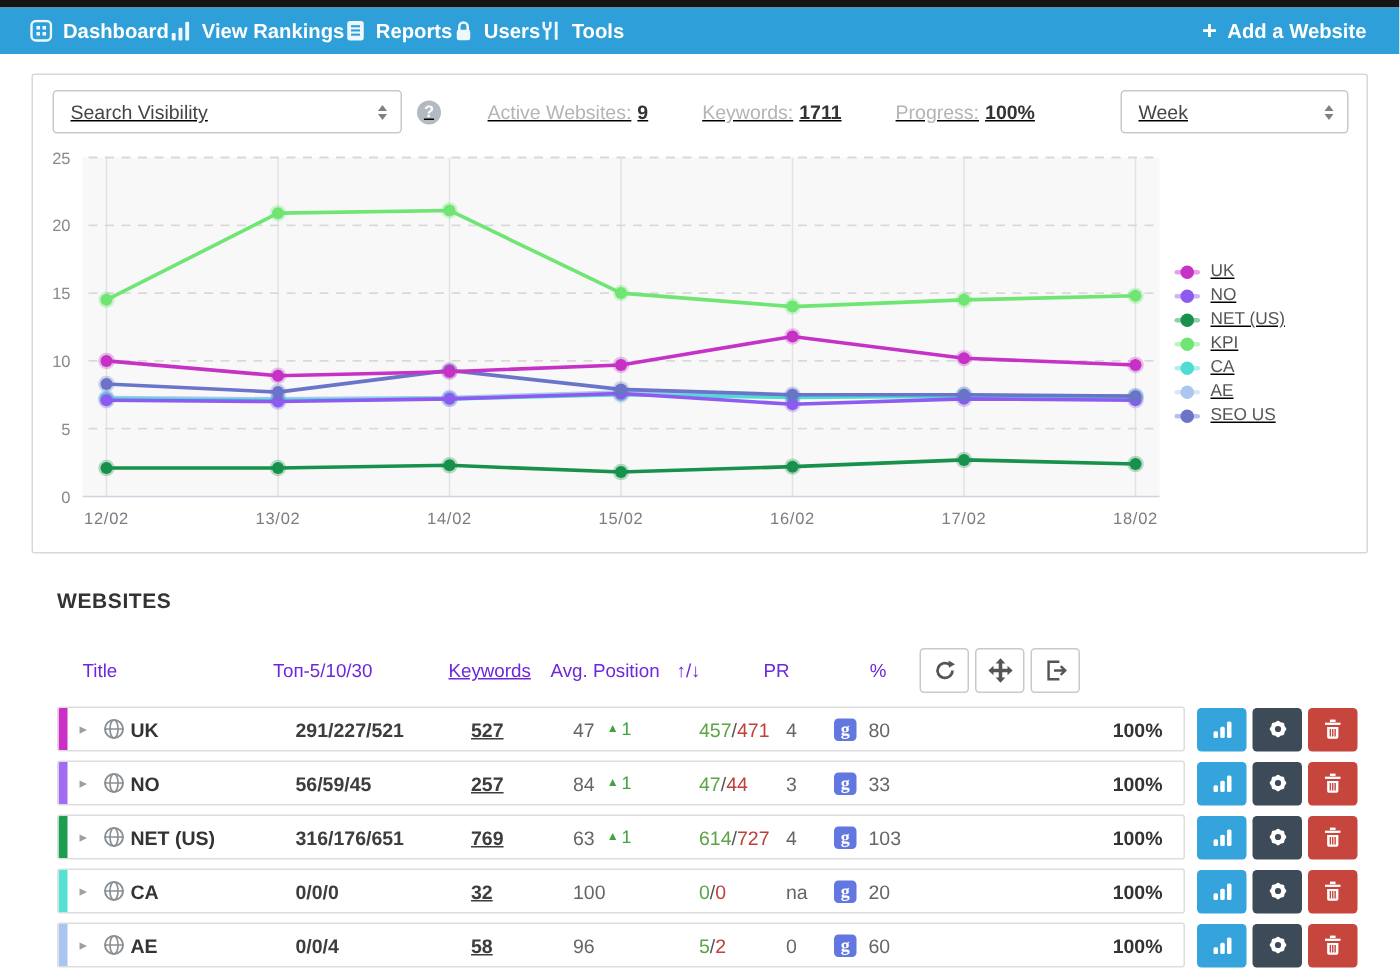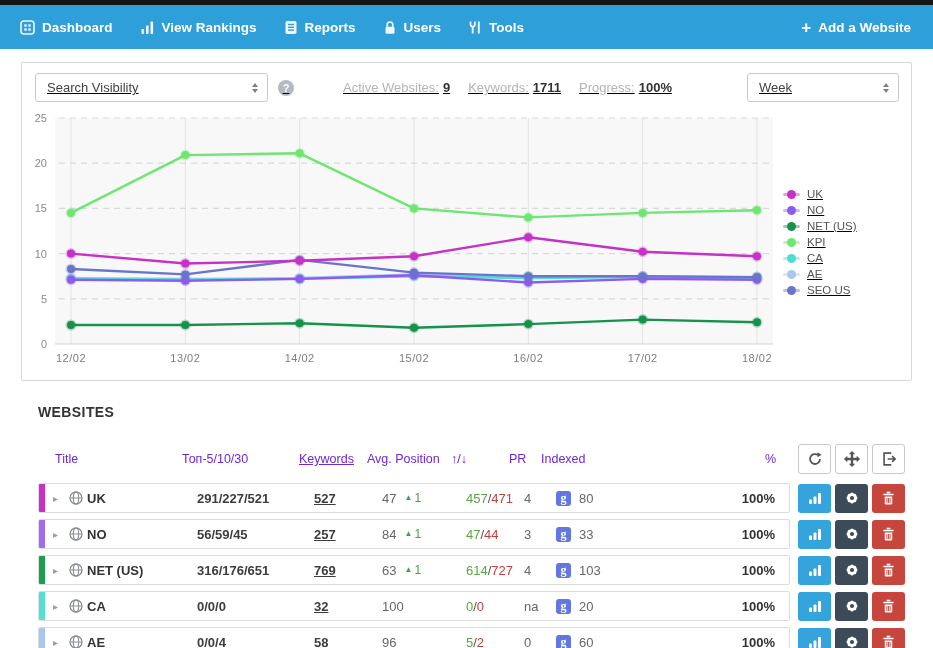--- a/index.html
+++ b/index.html
@@ -7,23 +7,23 @@
   body {
     font-family: "Liberation Sans", sans-serif;
     background: #fff;
     overflow: hidden;
     position: relative;
   }
   .top-strip { height:5px; background:#151515; }
 
   
   .nav {
-    height:44px; background:#2e9fd8;
+    height:31px; background:#2e9fd8;
     display:flex; align-items:center;
-    padding:0 22px 0 20px; gap:27px;
+    padding:0 22px 0 20px; 
   }
   .nav-item { display:flex; align-items:center; gap:7px; color:#fff;
     font-size:13.5px; font-weight:bold; cursor:pointer; white-space:nowrap; }
   .nav-item svg { display:block; opacity:.92; }
   .nav-add { margin-left:auto; display:flex; align-items:center; gap:7px;
     color:#fff; font-size:13.5px; font-weight:bold; cursor:pointer; }
   .plus-glyph { font-size:17px; font-weight:bold; line-height:1; }
 
   
   .panel { margin:13px 21px 0 21px; border:1px solid #d8d8d8; border-radius:2px; background:#fff;text-decoration:underline; }
@@ -37,21 +37,21 @@
   .sel-period { width:152px; margin-left:auto; }
   .arrows { display:flex; flex-direction:column; gap:2px; margin-left:8px; }
   .arrows i { width:0; height:0; border-left:3.5px solid transparent; border-right:3.5px solid transparent; }
   .arrows .a-up { border-bottom:4px solid #808080; }
   .arrows .a-down { border-top:4px solid #808080; }
   .info-dot {
     width:16px; height:16px; border-radius:50%; background:#b3bac1; color:#fff;
     font-size:11px; font-weight:bold; display:flex; align-items:center; justify-content:center;
     margin-left:10px; cursor:pointer;
   }
-  .stats { display:flex; gap:18px; margin-left:auto; margin-right:26px; font-size:13px; }
+  .stats { display:flex; gap:36px; margin-left:auto; margin-right:26px; font-size:13px; }
   .stat-label { color:#b4b4b4; }
   .stat-value { color:#333; font-weight:bold; margin-left:4px; }
 
   .chart-wrap { display:flex; padding:2px 4px 6px 3px; }
   .chart-svg-holder { flex:0 0 auto; }
   .legend { width:124px; padding-top:72px; }
   .legend-item { display:flex; align-items:center; gap:7px; margin:4px 0; cursor:pointer; }
   .legend-marker { position:relative; width:17px; height:9px; flex:0 0 auto; }
   .legend-line { position:absolute; left:0; top:3px; width:17px; height:3px; border-radius:2px; opacity:.45; }
   .legend-dot { position:absolute; left:4px; top:0; width:9px; height:9px; border-radius:50%; }
@@ -355,21 +355,20 @@
     <div class="websites-title">WEBSITES</div>
   </div>
 
   <div class="thead">
     <span class="h h-title">Title</span>
     <span class="h h-top">Топ-5/10/30</span>
     <span class="h h-kw">Keywords</span>
     <span class="h h-avg">Avg. Position</span>
     <span class="h h-ud">↑/↓</span>
     <span class="h h-pr">PR</span>
-    <span class="h h-idx">Indexed</span>
     <span class="h h-pct">%</span>
     <span class="head-tools">
       <button class="tool-btn">
         <svg width="18" height="18" viewBox="0 0 20 20">
           <path d="M15.5 10 A5.5 5.5 0 1 1 13.4 5.7" fill="none" stroke="#555" stroke-width="2"></path>
           <path d="M12.6 2.6 L17.4 5.3 L12.9 8 Z" fill="#555"></path>
         </svg>
       </button>
       <button class="tool-btn">
         <svg width="18" height="18" viewBox="0 0 20 20">

